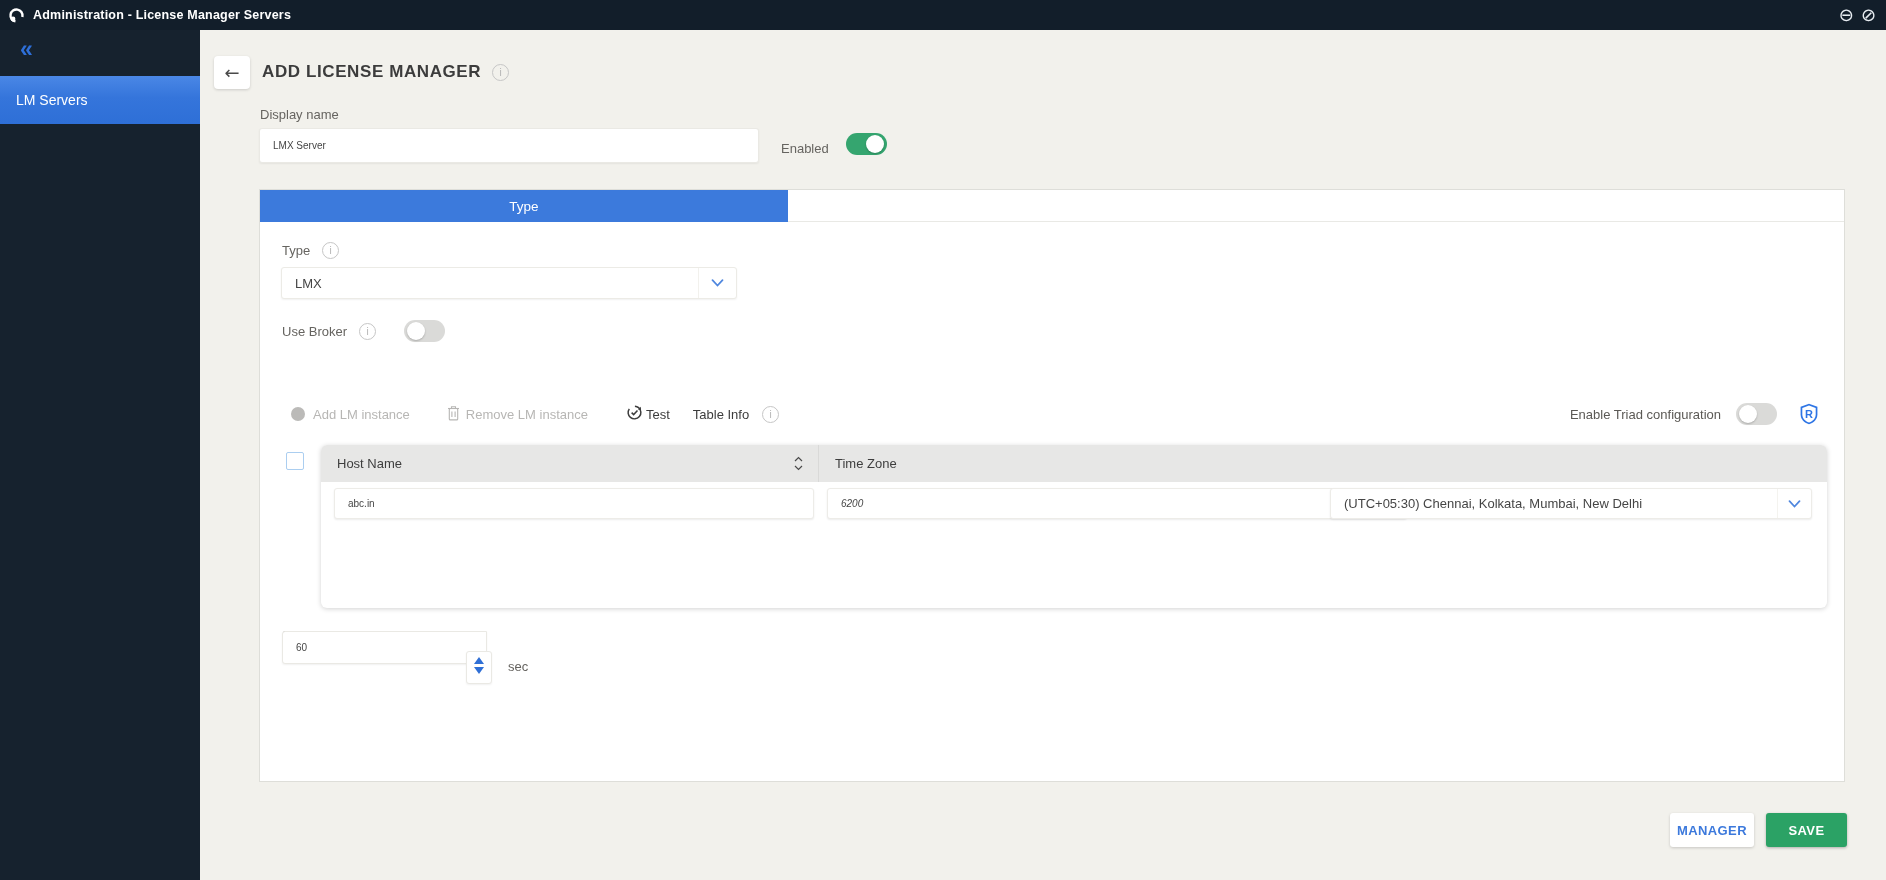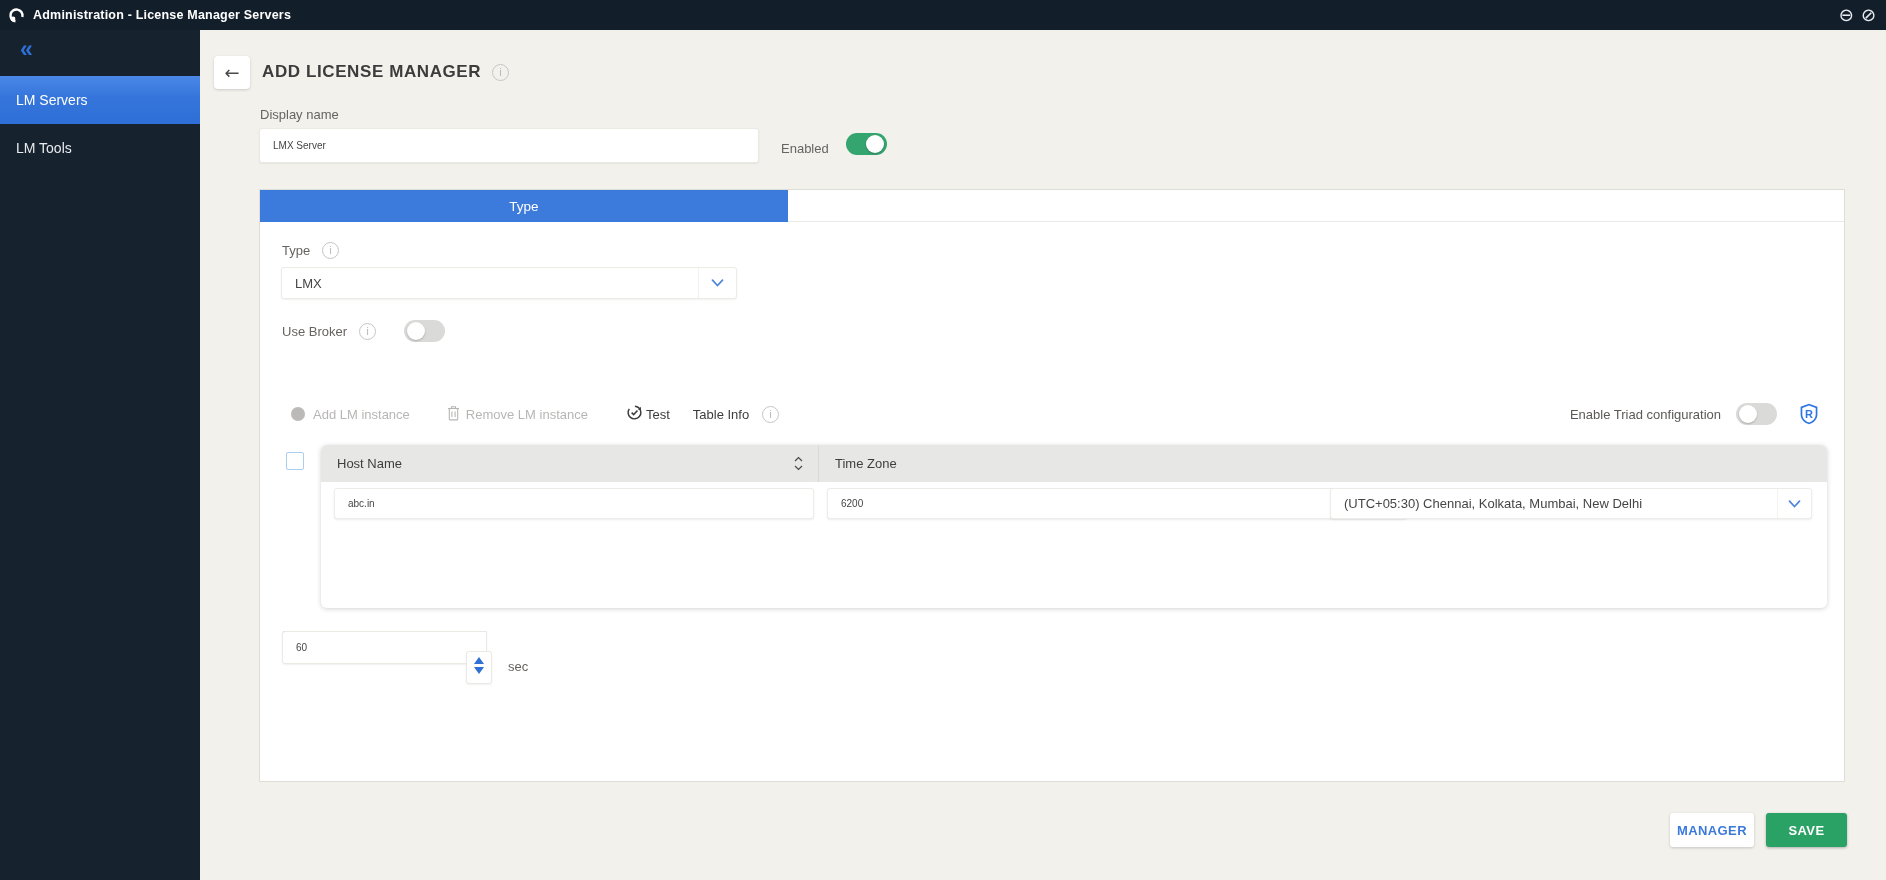--- a/index.html
+++ b/index.html
@@ -138,21 +138,21 @@
   .th {
     display:flex; align-items:center; justify-content:space-between;
     padding:0 14px 0 16px; font-size:13px; color:#3E3E3E; cursor:pointer;
   }
   .th-host { width:498px; border-right:1px solid #D9D9D8; }
   .th-port { width:503px; border-right:1px solid #D9D9D8; }
   .th-tz   { flex:1; }
   .sort-icon { display:flex; cursor:pointer; }
   .cell-input { position:absolute; height:31px; border:1px solid #EDECE8; box-shadow:0 1px 2px rgba(0,0,0,.08); }
   .host-input { left:13px;  top:43px; width:480px; }
-  .port-input { left:506px; top:43px; width:580px; }
+  .port-input { left:506px; top:43px; width:580px;font-style:italic; }
   .tz-select  { position:absolute; left:1009px; top:43px; width:482px; height:31px; border:1px solid #EDECE8; box-shadow:0 1px 2px rgba(0,0,0,.08);gap:23px; }
   .tz-select .select-chevron { width:34px; border-left:1px solid #F4F3EF; }
 
   
   .sr-label { position:absolute; left:22px; top:438px; }
   .sr-input { position:absolute; left:22px; top:441px; width:205px; height:33px; border-radius:3px 0 0 3px; }
   .sr-stepper {
     position:absolute; left:206px; top:461px; width:26px; height:33px;
     background:#FFFFFF; border:1px solid #EAE9E4; border-radius:3px;
     box-shadow:0 1px 2px rgba(0,0,0,.06); cursor:pointer;
@@ -196,23 +196,20 @@
     <span class="win-btn icon-close"></span>
   </div>
 </header>
 
 
 <nav class="sidebar">
   <span class="collapse">«</span>
   <div class="nav">
     <div class="nav-item active">
       <span>LM Servers</span>
-    </div>
-    <div class="nav-item">
-      <span>LM Tools</span>
     </div>
   </div>
 </nav>
 
 
 <button class="back-btn icon-back"></button>
 <h1 class="page-title">
   <span>ADD LICENSE MANAGER</span>
   <span class="info-icon"></span>
 </h1>

